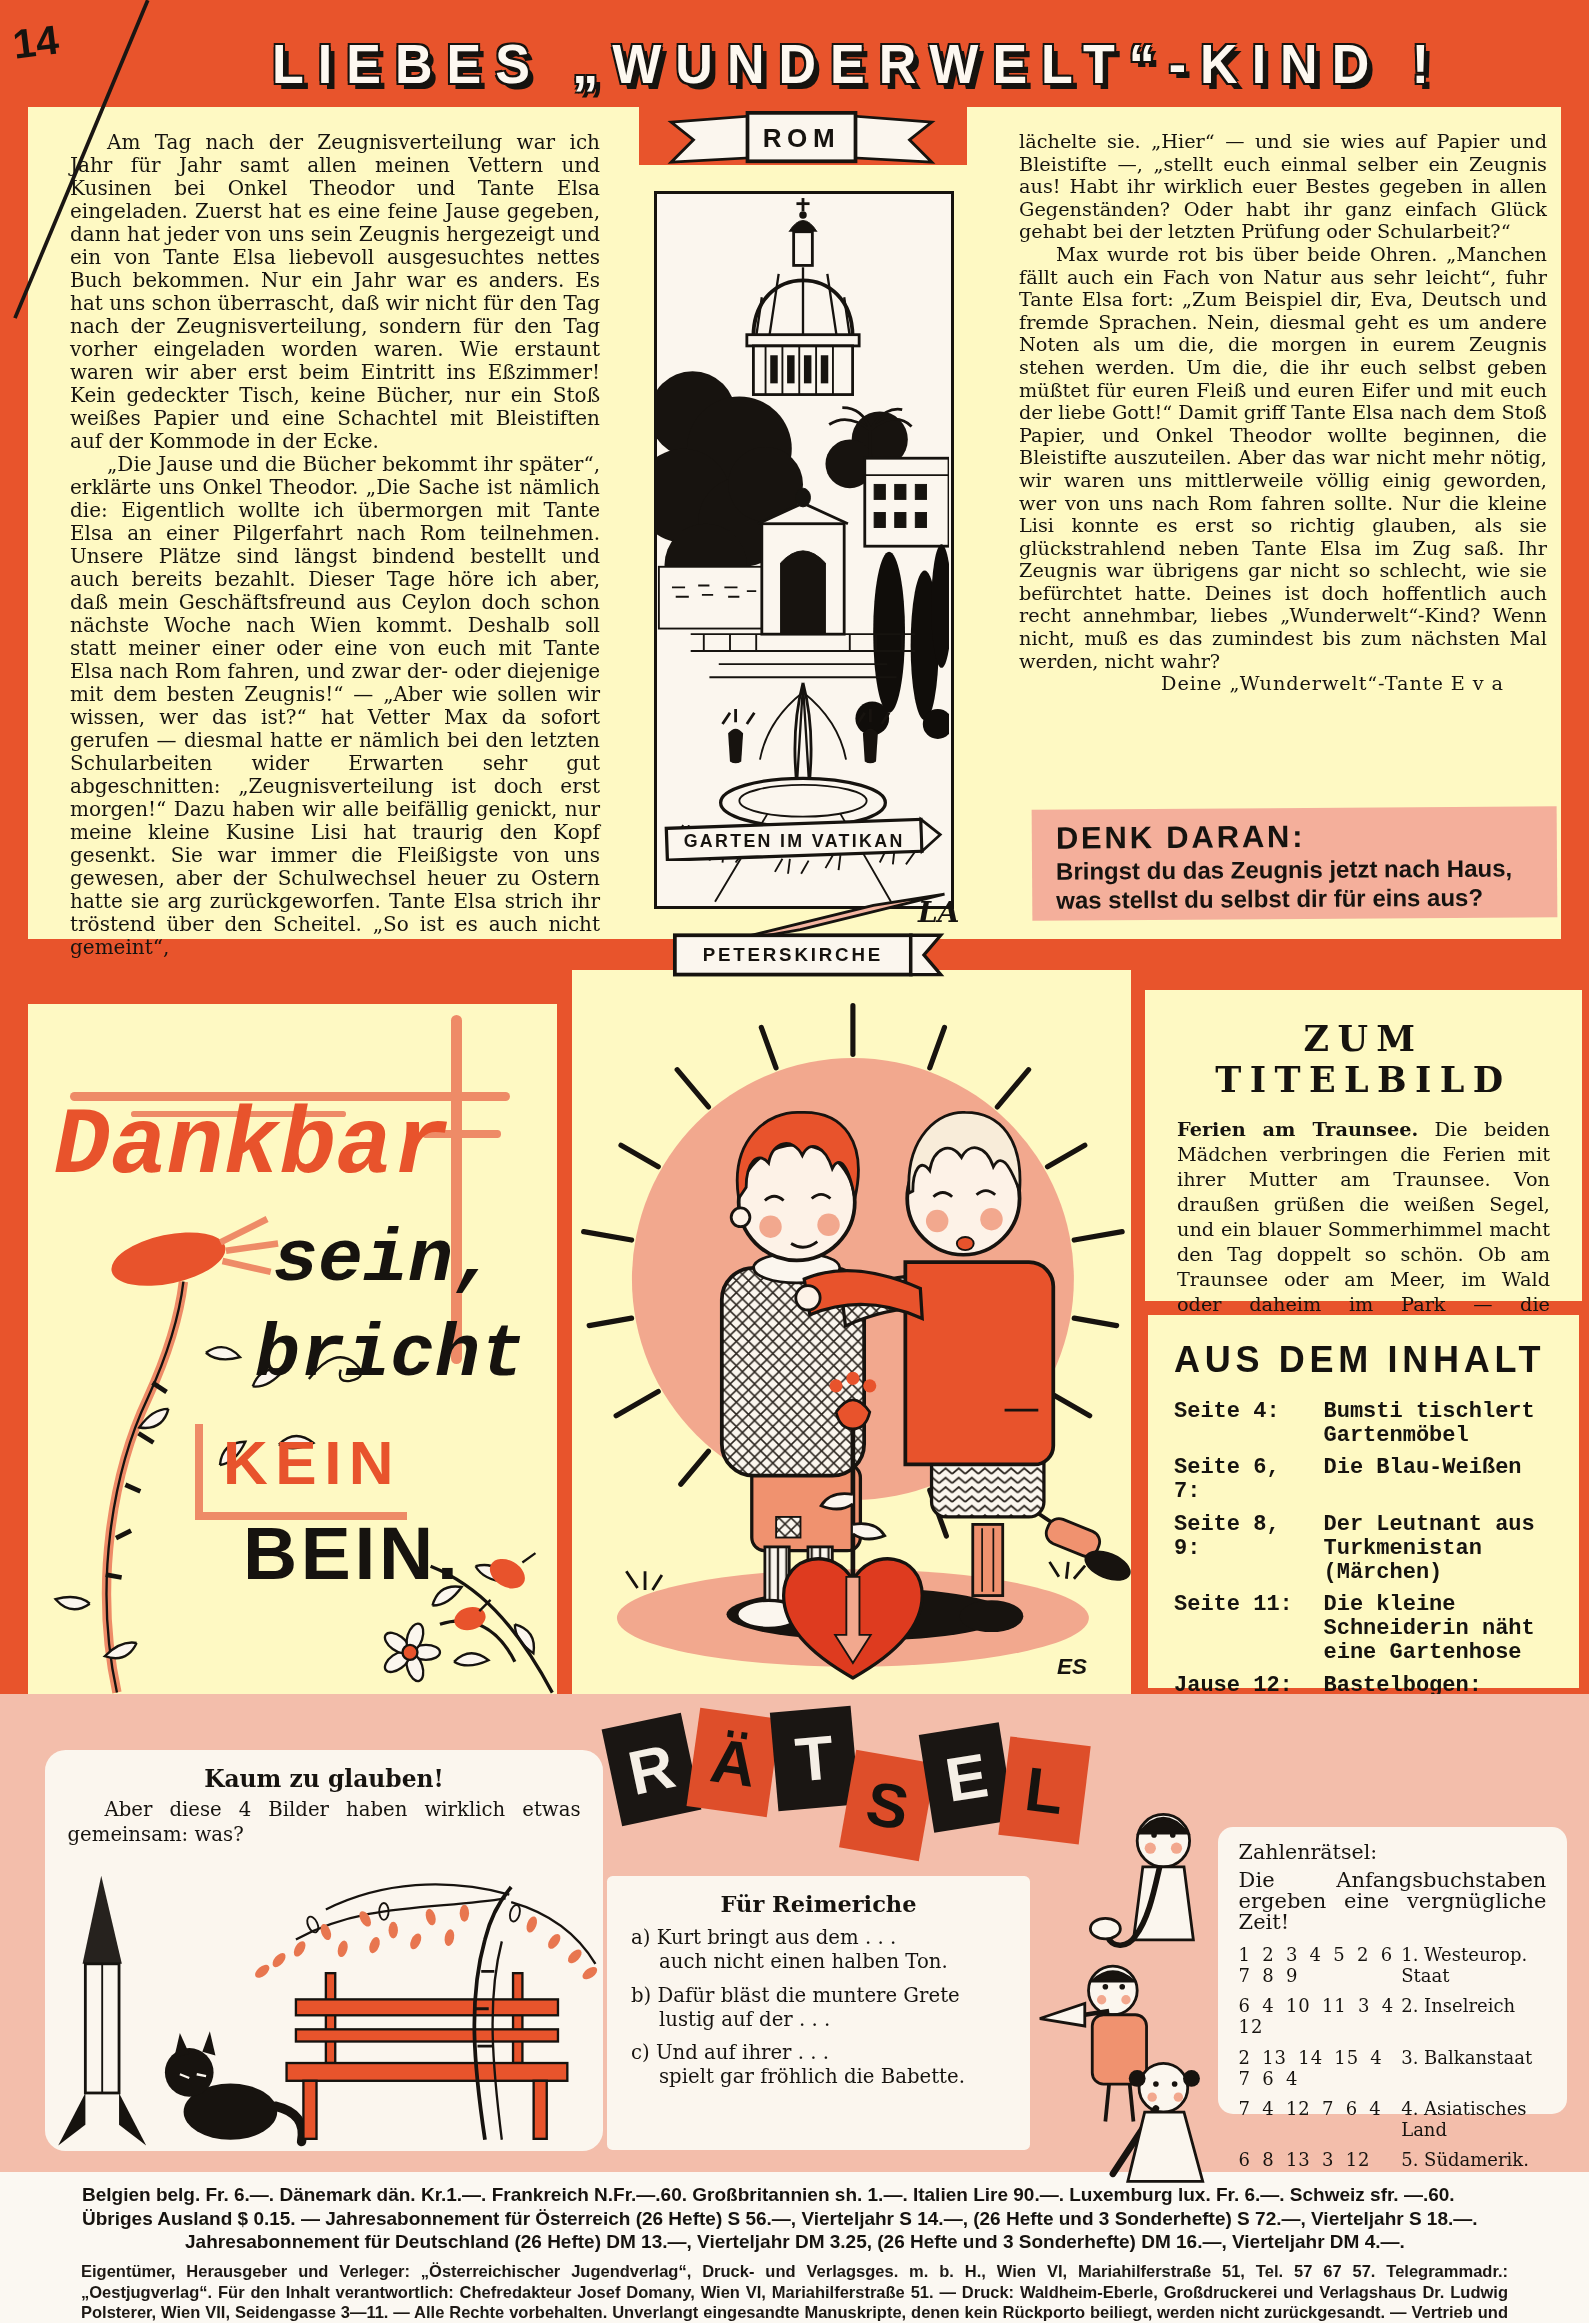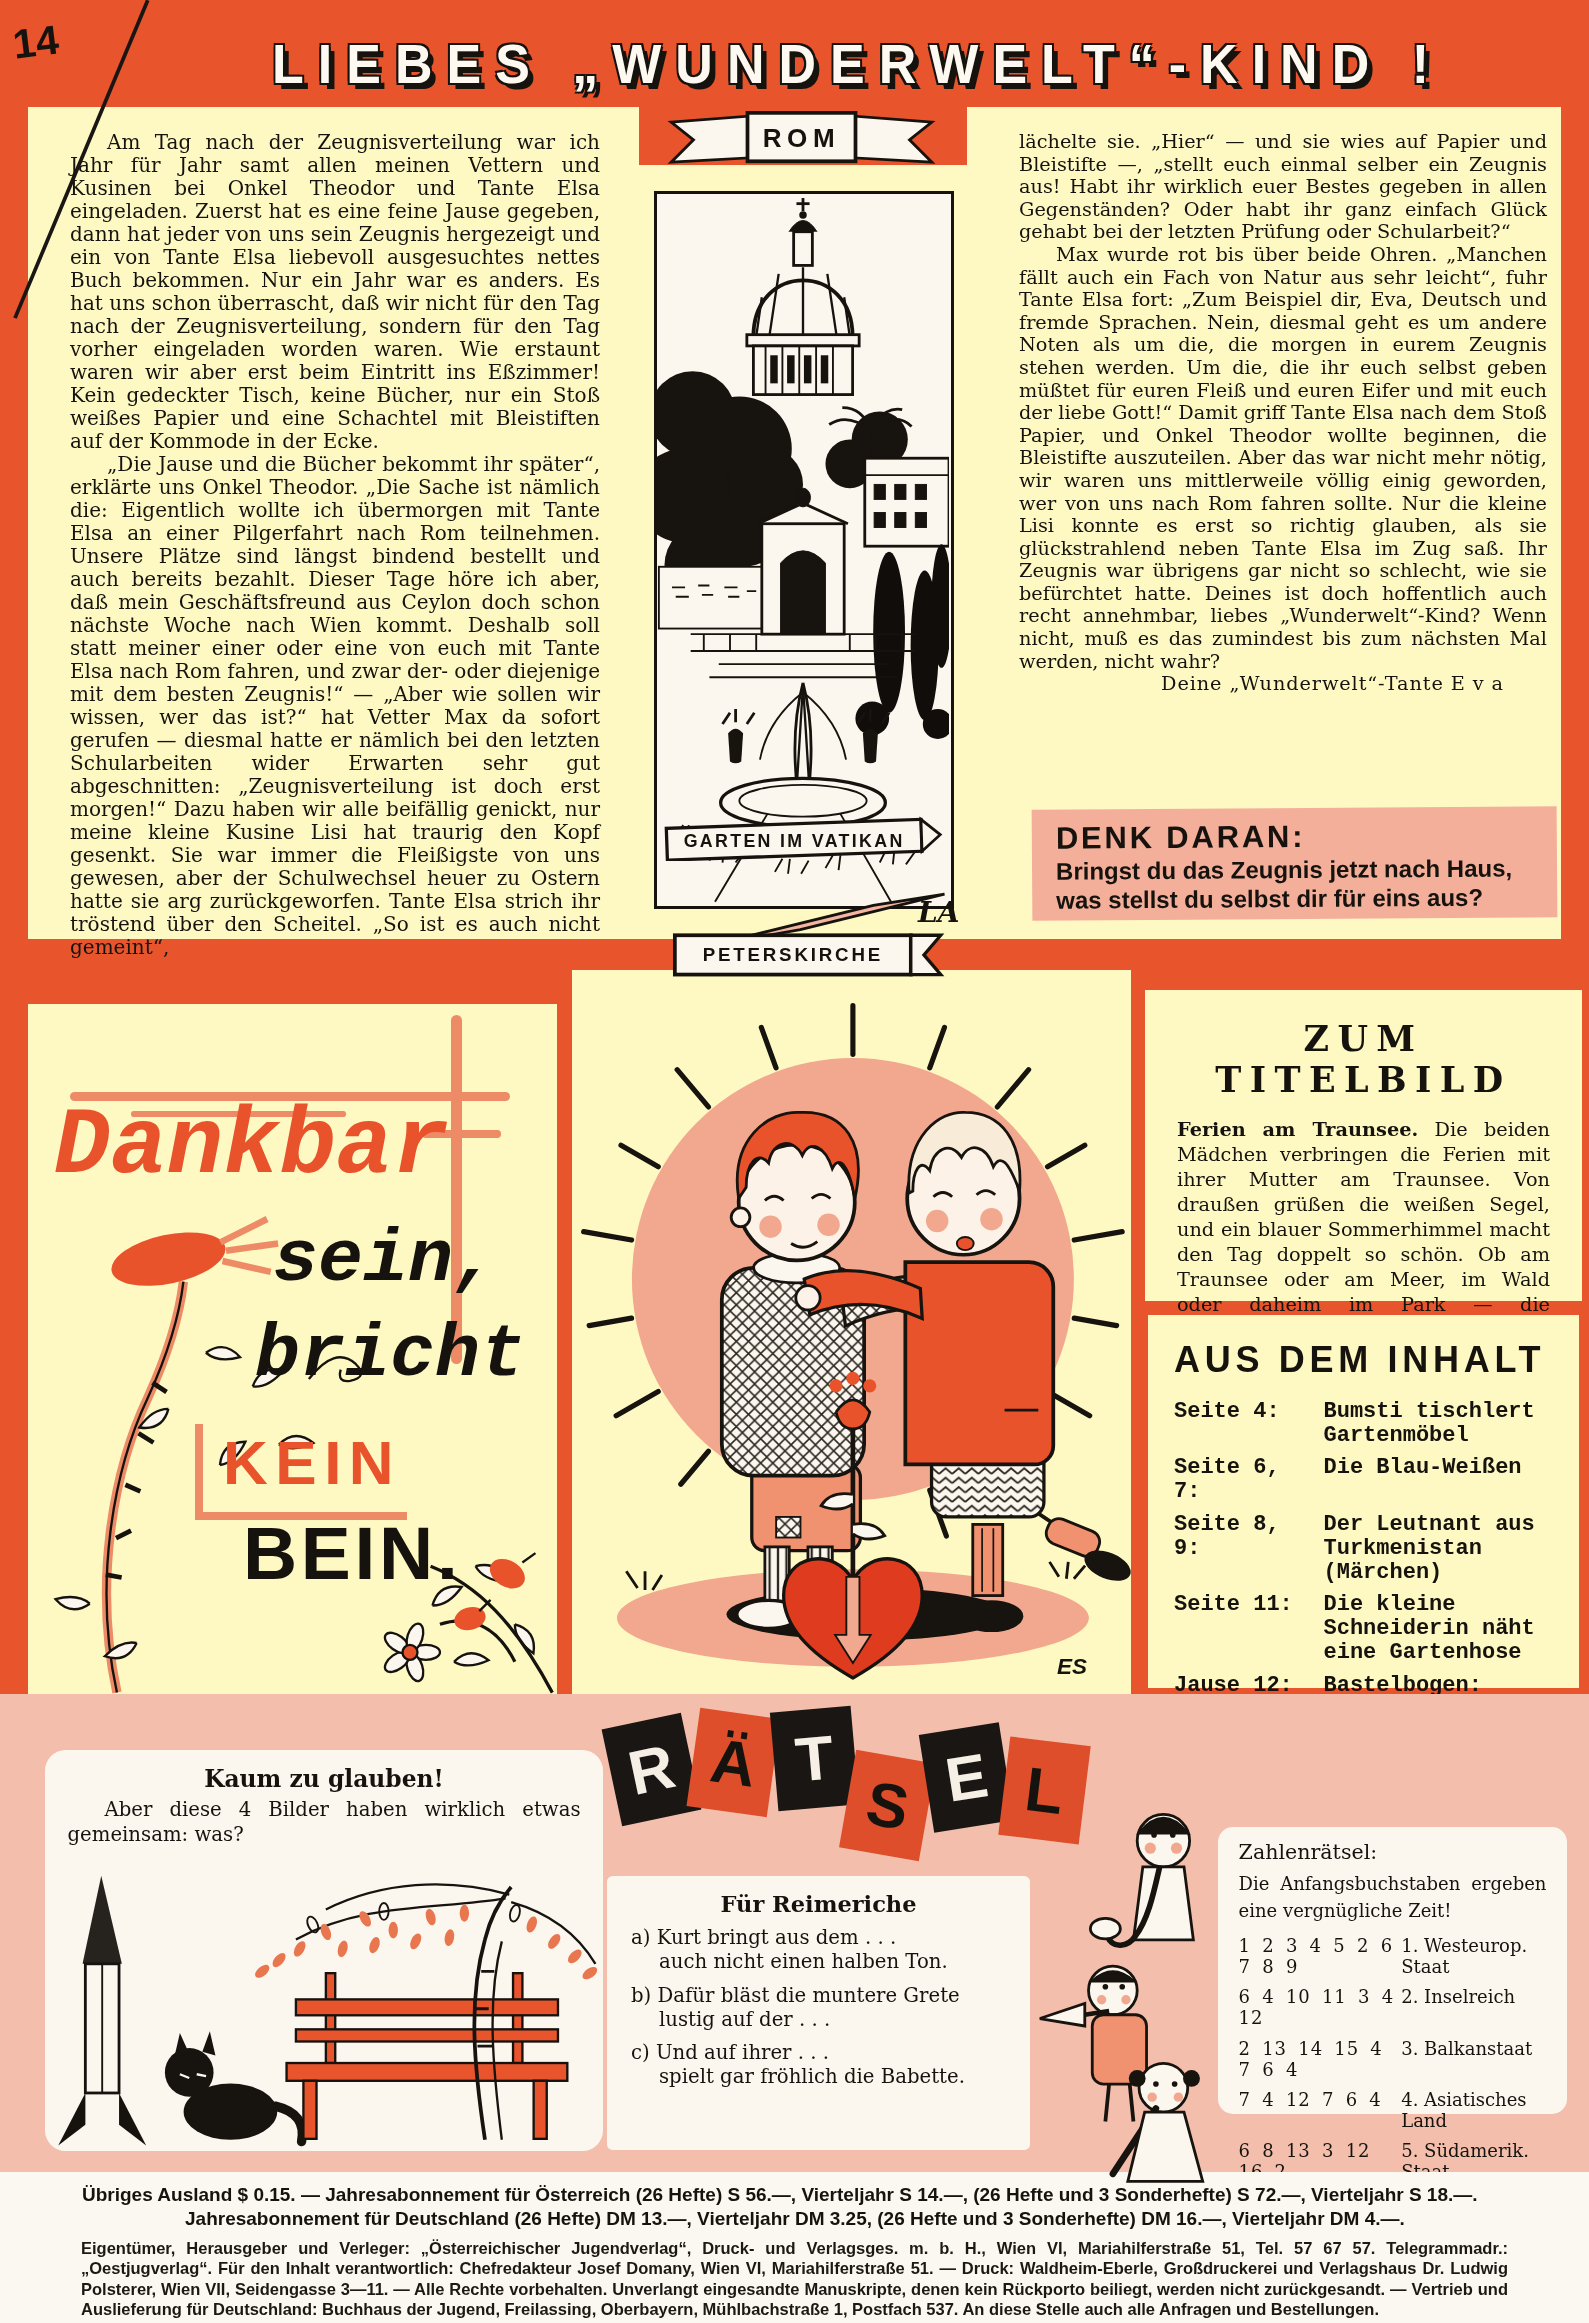--- a/index.html
+++ b/index.html
@@ -76,21 +76,21 @@
   .panel-reim{position:absolute;left:607px;top:182px;width:423px;height:274px;background:#FBF6EE;
         box-sizing:border-box;padding:15px 24px;border-radius:5.6px;}
   .reim-title{text-align:center;font-weight:bold;font-size:22.5px;margin-bottom:7.5px;}
   .reim-intro{font-size:19.7px;line-height:24px;text-align:justify;}
   .reim-item{font-size:19.7px;line-height:24px;margin-top:9.4px;}
   .reim-l2{padding-left:28px;}
   .musicians{position:absolute;left:1023px;top:94px;z-index:2;}
   .panel-zahlen{position:absolute;left:1218px;top:133px;width:349px;height:287px;background:#FBF6EE;
         box-sizing:border-box;border-radius:15px;padding:13px 20.6px;}
   .zahl-title{text-align:left;font-weight:normal;font-size:20.6px;margin-bottom:5.6px;}
-  .zahl-intro{font-size:18px;line-height:27px;text-align:justify;}
+  .zahl-intro{font-size:21px;line-height:21px;text-align:justify;}
   .zahl-grid{display:grid;grid-template-columns:157px 1fr;column-gap:5.6px;row-gap:9.4px;
         font-size:18px;margin-top:11.2px;}
   .zahl-num{letter-spacing:0.9px;word-spacing:4.7px;}
   .band{position:absolute;left:0;top:478px;width:1589px;height:152px;background:#FBF8F2;}
   .prices{padding:11.2px 56px 0 82px;font-family:"Liberation Sans",sans-serif;font-weight:700;
         font-size:19px;line-height:23.4px;color:#16130F;}
   .price3{padding-left:103px;}
   .imprint{padding:7.5px 81px 0 81px;font-family:"Liberation Sans",sans-serif;font-weight:700;
         font-size:16.5px;line-height:20.6px;text-align:justify;color:#1c1814;}
   svg text{font-family:"Liberation Sans",sans-serif;fill:#16130F;}
@@ -571,20 +571,21 @@
           <div>4. Asiatisches Land</div>
         <div class="zahl-num">6 8 13 3 12 16 2</div>
           <div>5. Südamerik. Staat</div>
         <div class="zahl-num">4 16 2 17 6 10 6 4</div>
           <div>6. Skandinavischer Staat</div>
       </div>
     </div>
 
     <div class="band">
       <div class="prices">
+        <div>Belgien belg. Fr. 6.—. Dänemark dän. Kr.1.—. Frankreich N.Fr.—.60. Großbritannien sh. 1.—. Italien Lire 90.—. Luxemburg lux. Fr. 6.—. Schweiz sfr. —.60.</div>
         <div>Übriges Ausland $ 0.15. — Jahresabonnement für Österreich (26 Hefte) S 56.—, Vierteljahr S 14.—, (26 Hefte und 3 Sonderhefte) S 72.—, Vierteljahr S 18.—.</div>
         <div class="price3">Jahresabonnement für Deutschland (26 Hefte) DM 13.—, Vierteljahr DM 3.25, (26 Hefte und 3 Sonderhefte) DM 16.—, Vierteljahr DM 4.—.</div>
       </div>
       <div class="imprint">Eigentümer, Herausgeber und Verleger: „Österreichischer Jugendverlag“, Druck- und Verlagsges. m. b. H., Wien VI, Mariahilferstraße 51, Tel. 57 67 57. Telegrammadr.: „Oestjugverlag“. Für den Inhalt verantwortlich: Chefredakteur Josef Domany, Wien VI, Mariahilferstraße 51. — Druck: Waldheim-Eberle, Großdruckerei und Verlagshaus Dr. Ludwig Polsterer, Wien VII, Seidengasse 3—11. — Alle Rechte vorbehalten. Unverlangt eingesandte Manuskripte, denen kein Rückporto beiliegt, werden nicht zurückgesandt. — Vertrieb und Auslieferung für Deutschland: Buchhaus der Jugend, Freilassing, Oberbayern, Mühlbachstraße 1, Postfach 537. An diese Stelle auch alle Anfragen und Bestellungen.</div>
     </div>
   </section>
 
 </div>
 
 

